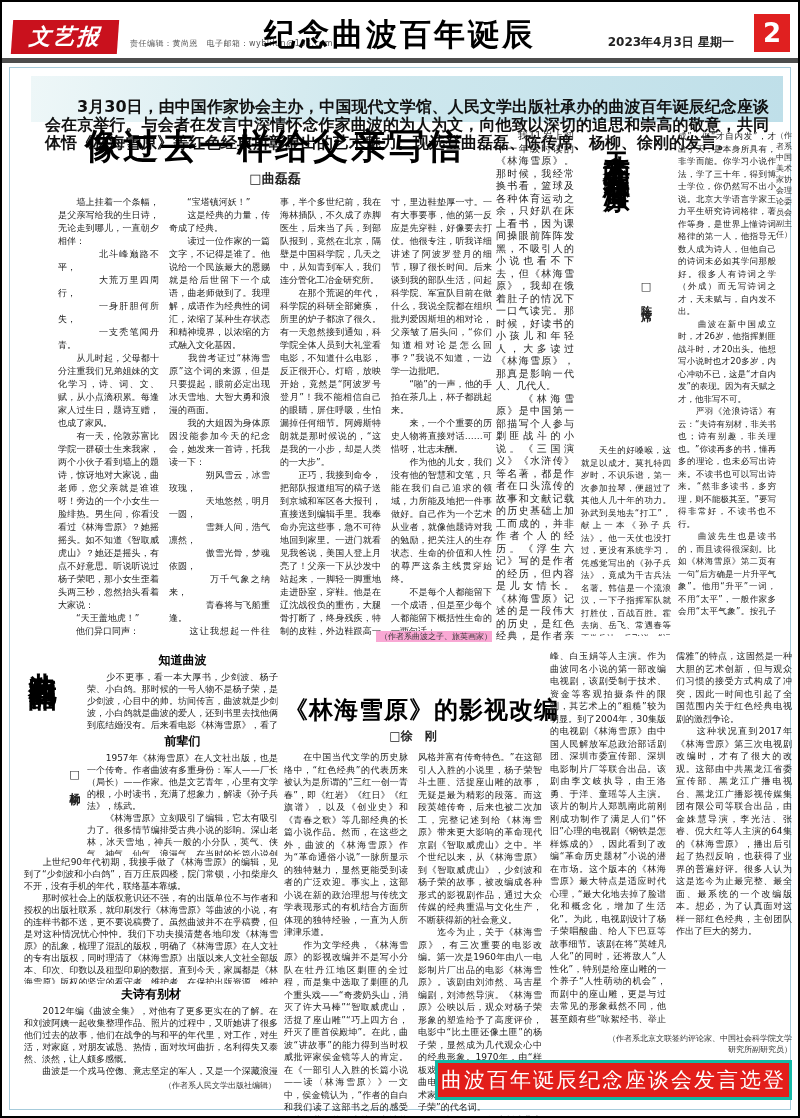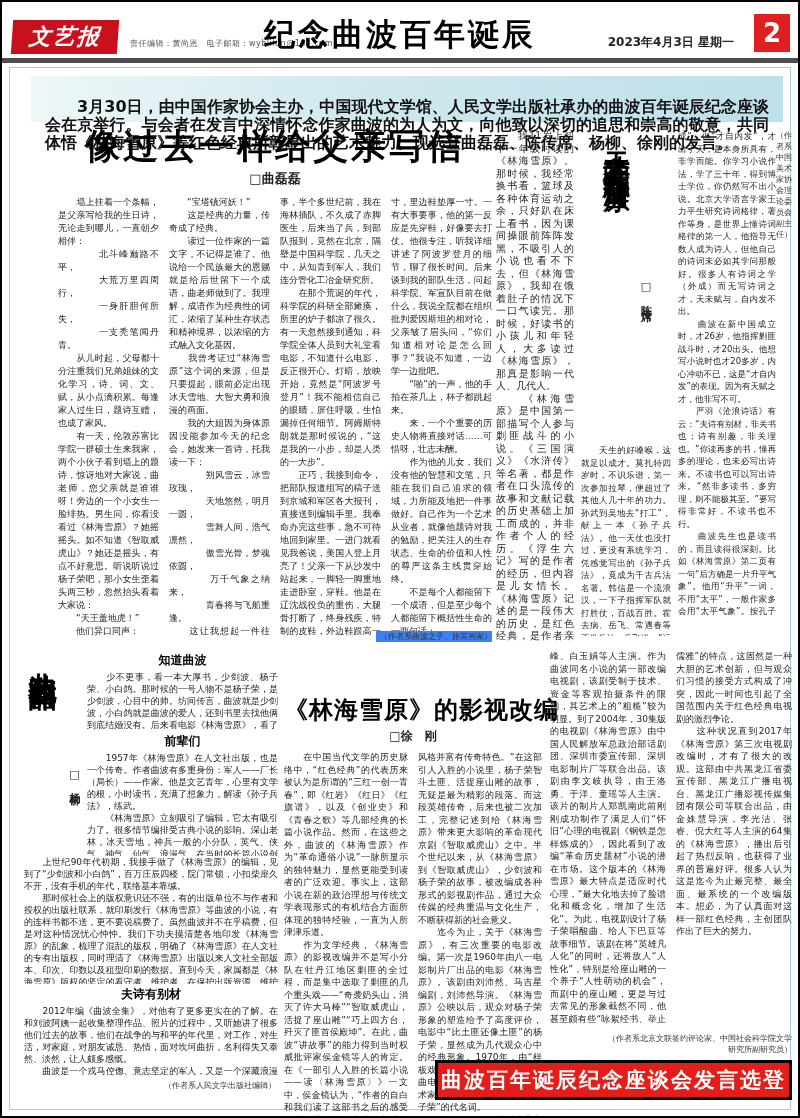--- a/index.html
+++ b/index.html
@@ -26,21 +26,21 @@
          font-size:16px;font-weight:600;line-height:18px;text-align:justify;text-indent:2em;color:#111;margin-left:7px;}
   
   .bodytext{font-size:9px;line-height:13px;text-align:justify;white-space:pre-line;
             overflow:hidden;color:#1c1c1c;}
   .attr{font-size:8px;text-align:right;color:#333;white-space:pre-line;}
   
   .a1{position:absolute;left:56px;top:124px;width:434px;height:516px;}
   .a1 .hl{text-align:center;font-size:35px;font-weight:900;letter-spacing:3px;line-height:40px;color:#000;}
   .a1 .by{text-align:center;font-size:13px;font-weight:bold;margin-top:4px;}
   .a1 .cols{margin-top:8px;height:442px;columns:4;column-gap:10px;column-fill:auto;}
-  .a1 .endattr{position:absolute;right:0;bottom:0;background:#3b82f6;padding-left:4px;}
+  .a1 .endattr{position:absolute;right:0;bottom:0;background:#f9a8d4;padding-left:4px;}
   
   .a2{position:absolute;left:494px;top:128px;width:296px;height:512px;display:flex;gap:7px;}
   .a2 .c1{width:78px;flex:none;font-size:10px;line-height:12.5px;height:100%;}
   .a2 .mid{width:90px;flex:none;display:flex;flex-direction:column;}
   .a2 .titleblock{height:308px;display:flex;justify-content:center;gap:4px;}
   .a2 .vtitle{writing-mode:vertical-rl;font-size:27px;font-weight:900;letter-spacing:4px;line-height:34px;color:#000;}
   .a2 .vby{writing-mode:vertical-rl;font-size:11px;font-weight:bold;padding-top:150px;letter-spacing:3px;}
   .a2 .midbody{margin-top:6px;height:192px;font-size:8.5px;line-height:12.5px;}
   .a2 .c3{flex:1;display:flex;}
   .a2 .c3 .bodytext{height:486px;font-size:8.5px;line-height:12.5px;}
@@ -60,22 +60,22 @@
   .a4{position:absolute;left:282px;top:648px;width:508px;height:457px;}
   .a4 .left{position:absolute;left:0;top:0;width:258px;height:457px;margin-top:44px;}
   .a4 .hl{text-align:center;font-size:24px;font-weight:900;letter-spacing:1px;line-height:32px;white-space:nowrap;color:#000;}
   .a4 .by{text-align:center;font-size:12px;font-weight:bold;margin:2px 0 6px;}
   .a4 .leftcols{height:396px;columns:2;column-gap:10px;column-fill:auto;line-height:12.5px;}
   .a4 .right{position:absolute;left:266px;top:0;width:242px;}
   .a4 .rightcols{height:380px;columns:2;column-gap:10px;column-fill:auto;line-height:12.5px;}
   .a4 .attr{margin-top:3px;}
   
   .banner{position:absolute;left:433px;top:1058px;width:357px;height:40px;background:#e31e1a;
-          border:3px solid #000000;box-sizing:border-box;display:flex;align-items:center;justify-content:center;
-          color:#fff;font-size:21px;font-weight:700;letter-spacing:2px;}
+          border:3px solid #14b8a6;box-sizing:border-box;display:flex;align-items:center;justify-content:center;
+          color:#fff;font-size:21px;font-weight:400;letter-spacing:2px;}
 </style>
 </head>
 <body>
 
 <div class="page">
 
   <div class="masthead">
     <div class="logo">文艺报</div>
     <div class="editorline">责任编辑：黄尚恩　电子邮箱：wyblilun@163.com</div>
     <div class="mh-title">纪念曲波百年诞辰</div>

